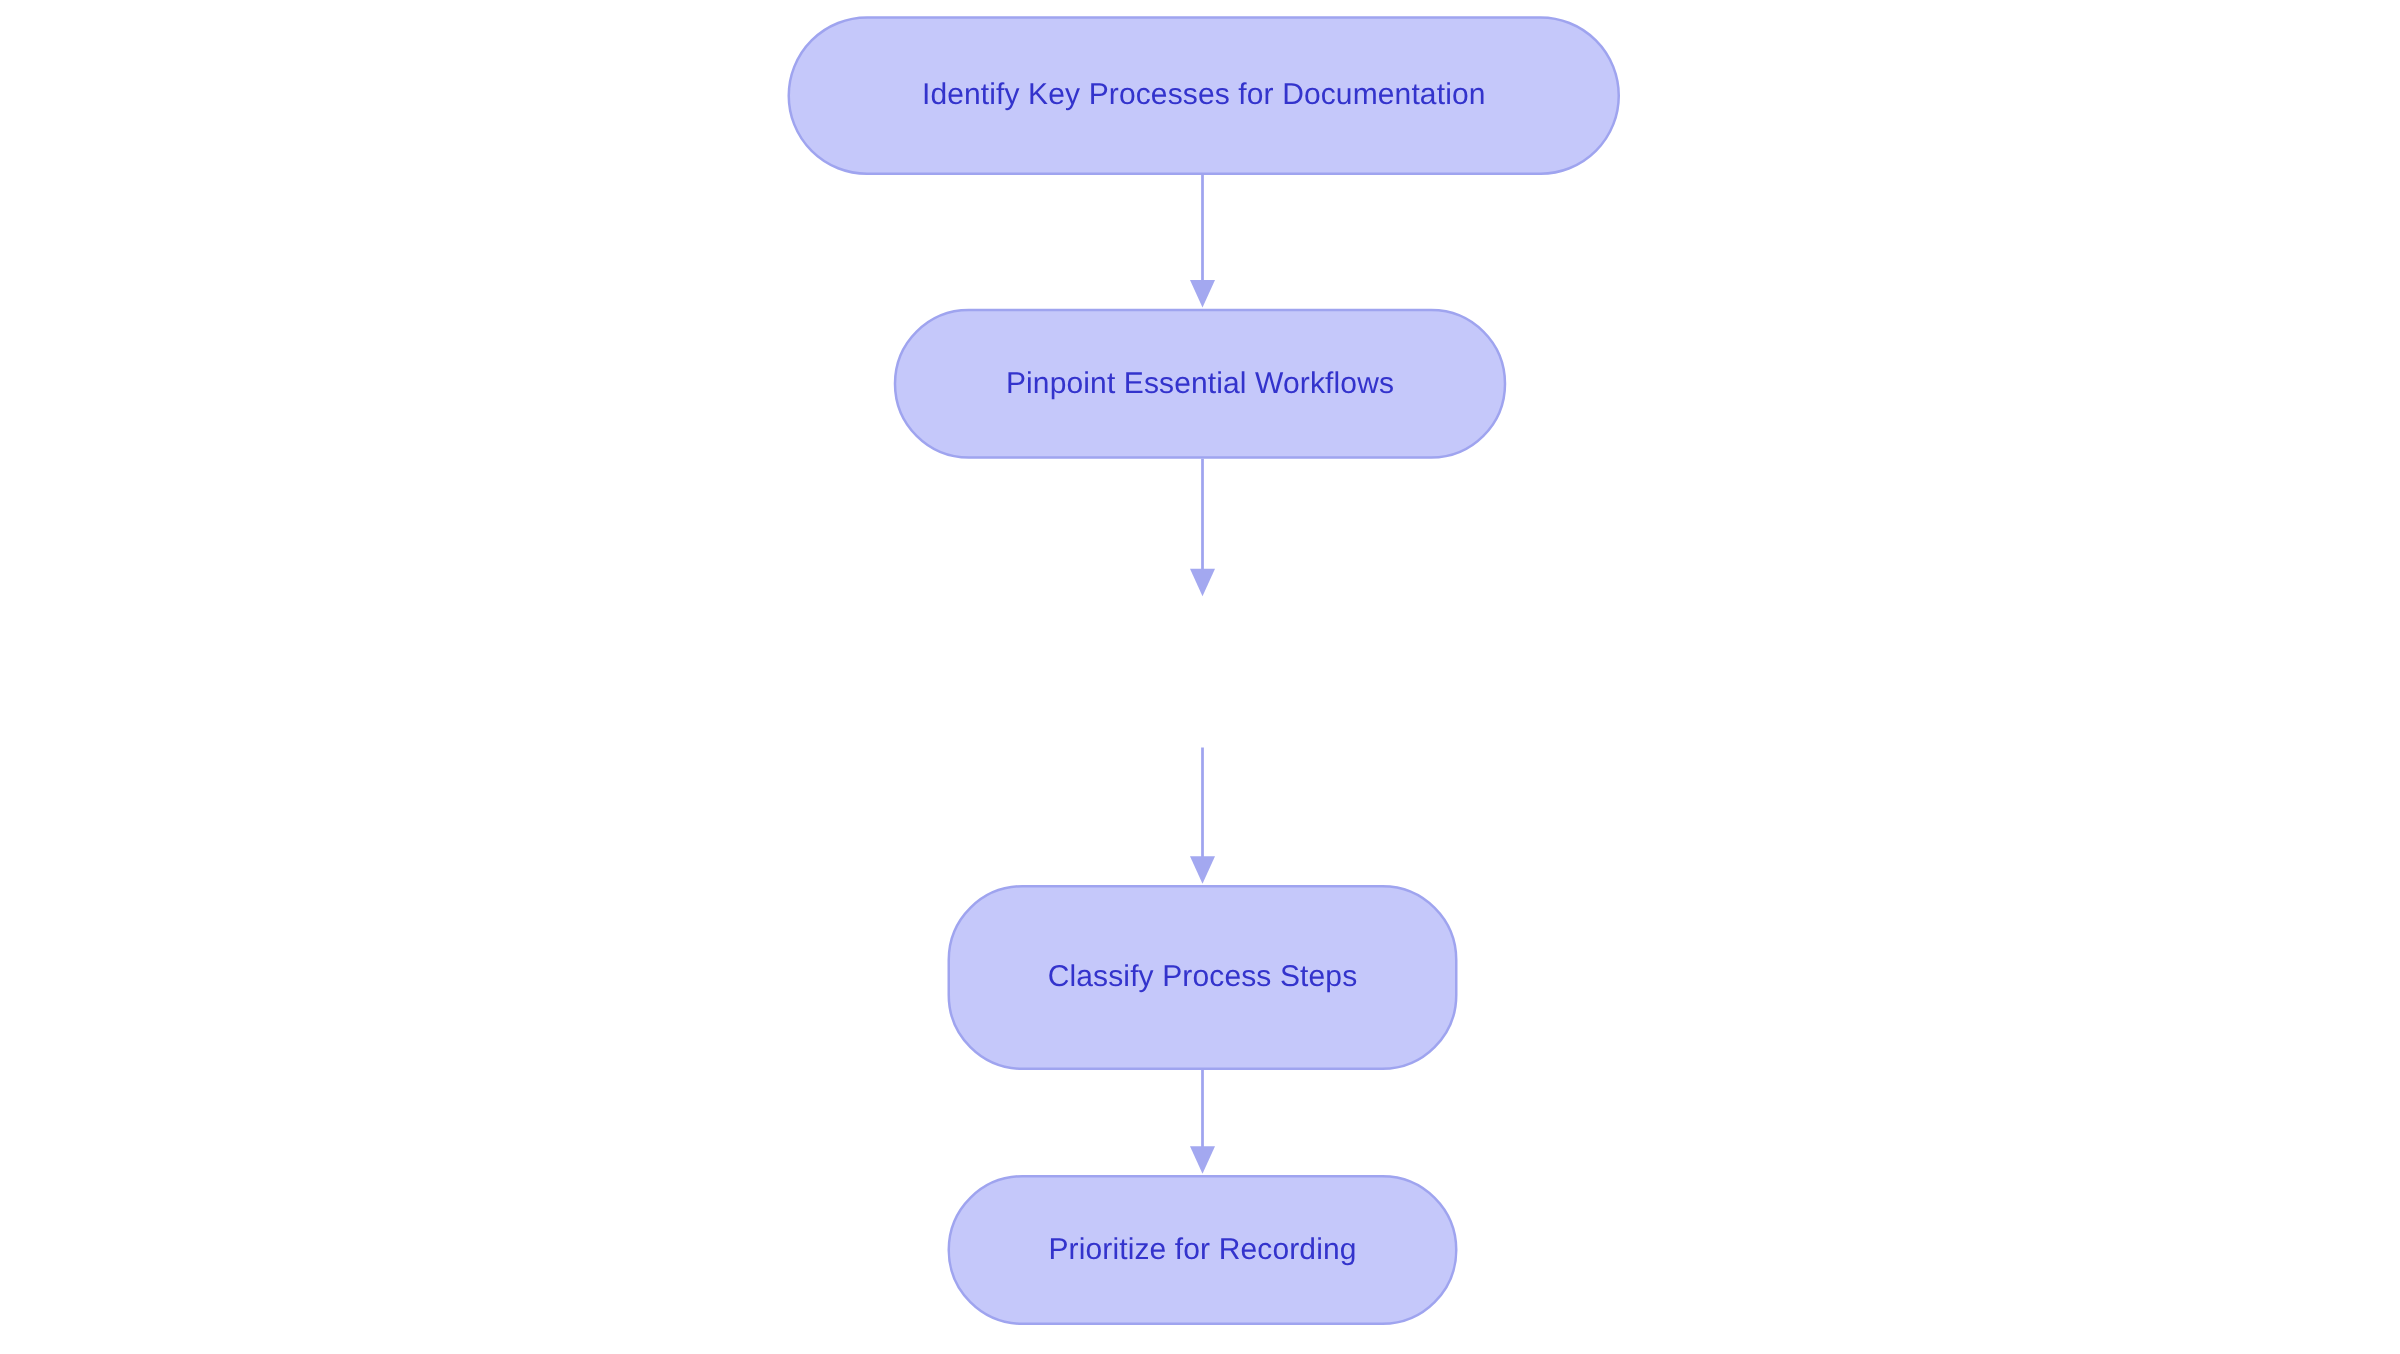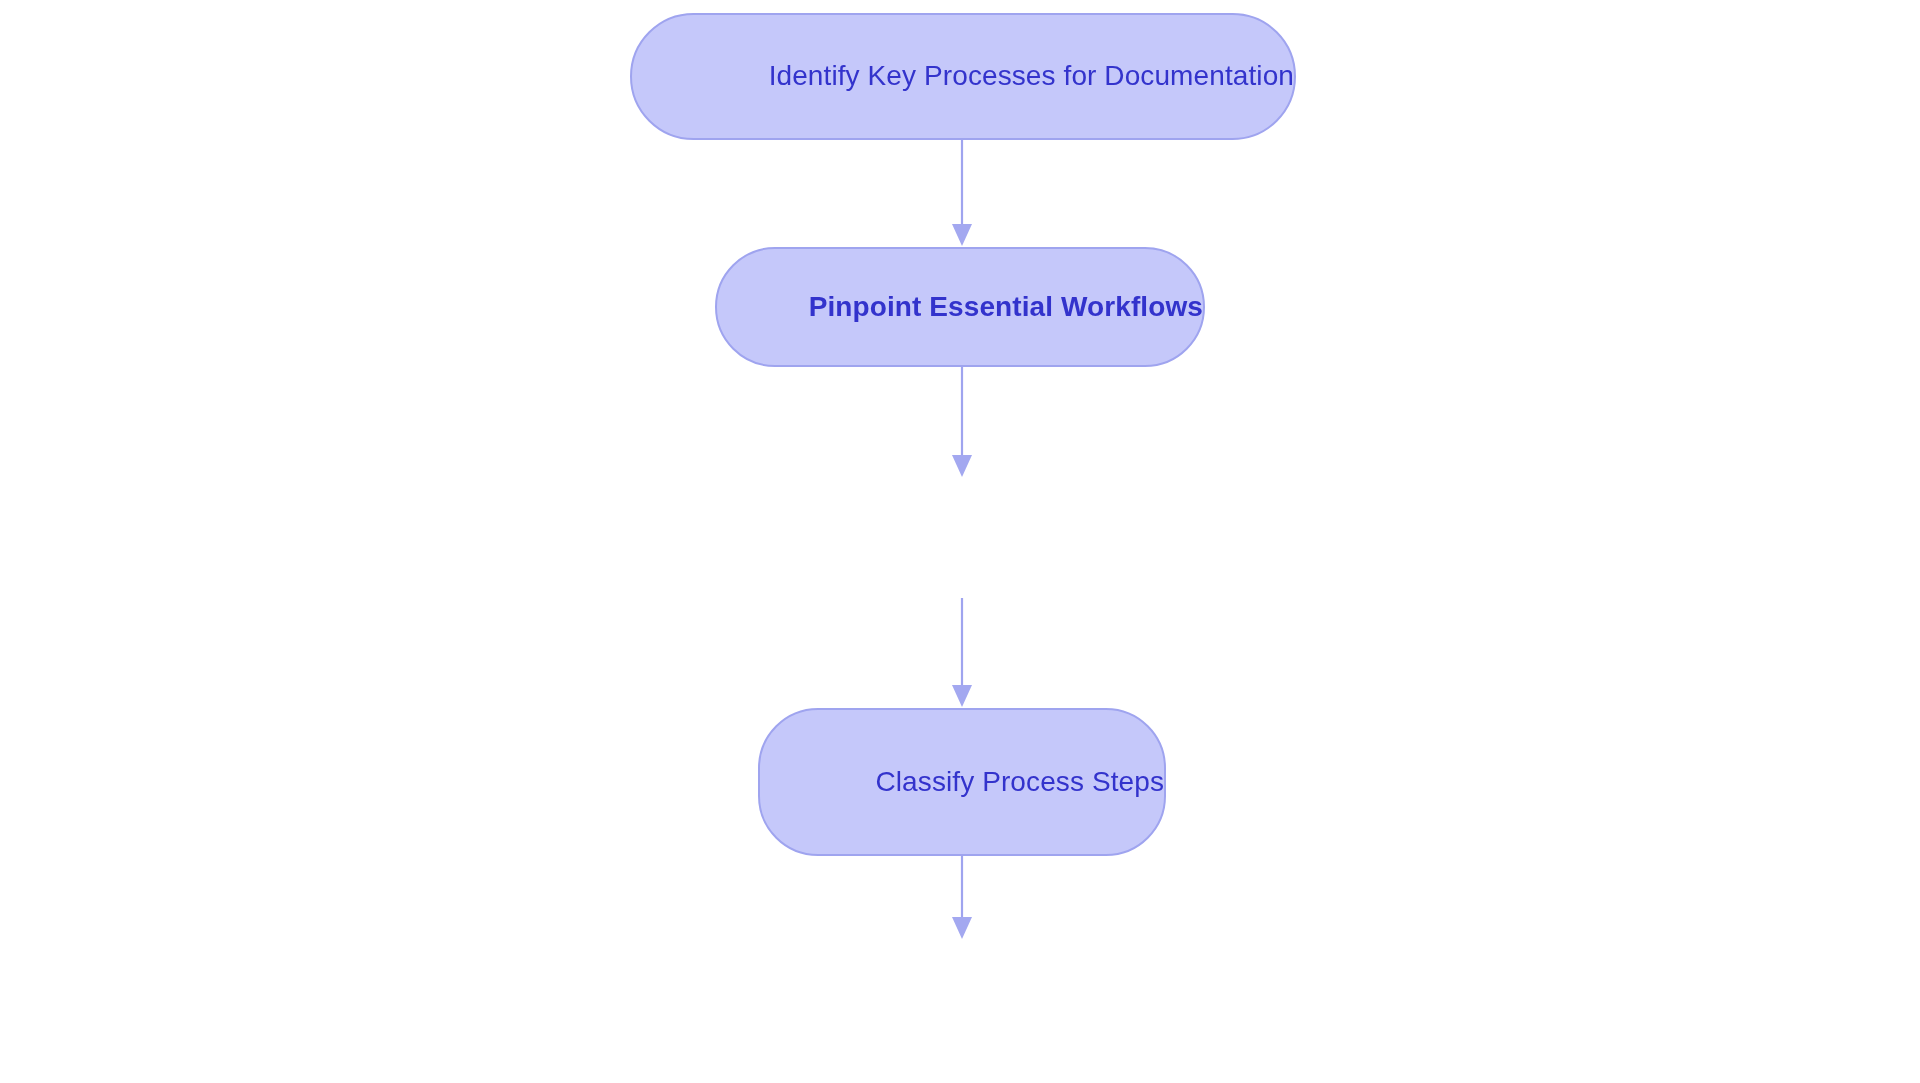--- a/index.html
+++ b/index.html
@@ -20,41 +20,41 @@
     width: 1920px;
     height: 1083px;
     background: #ffffff;
   }
 
   .flow-node {
     position: absolute;
     box-sizing: border-box;
     display: flex;
     align-items: center;
-    justify-content: flex-end;
+    justify-content: center;
     background: #c5c8fa;
     border: 2px solid #9fa4ef;
     border-radius: 62px;
     color: #3333cc;
-    font-size: 28px;
+    font-size: 24px;
     font-weight: 400;
     letter-spacing: 0.1px;
     line-height: 1.1;
     white-space: nowrap;
     user-select: none;
   }
 
   .node-label {
     display: block;
     color: #3333cc;
   }
 
   
   #node-0 { left: 630px;  top: 13px;  width: 666px; height: 127px; border-radius: 64px; }
-  #node-1 { left: 715px;  top: 247px; width: 490px; height: 120px; border-radius: 60px; font-weight: bold; }
+  #node-1 { left: 715px;  top: 247px; width: 490px; height: 120px; border-radius: 60px; }
   #node-2 { left: 760px;  top: 478px; width: 405px; height: 120px; border-radius: 60px; }
   #node-3 { left: 758px;  top: 708px; width: 408px; height: 148px; border-radius: 60px; }
   #node-4 { left: 758px;  top: 940px; width: 408px; height: 120px; border-radius: 60px; }
 
   
   .flow-edge {
     position: absolute;
     left: 0;
     top: 0;
     width: 1920px;
@@ -106,14 +106,17 @@
 
   <div class="flow-node" id="node-1">
     <span class="node-label">Pinpoint Essential Workflows</span>
   </div>
 
 
   <div class="flow-node" id="node-3">
     <span class="node-label">Classify Process Steps</span>
   </div>
 
+  <div class="flow-node" id="node-4">
+    <span class="node-label">Prioritize for Recording</span>
+  </div>
 
 </div>
 
 </body></html>

